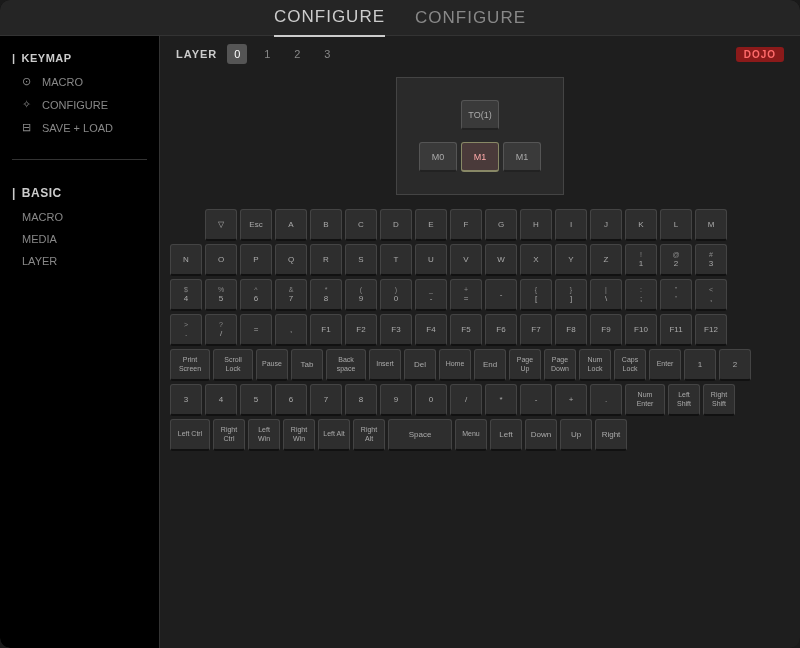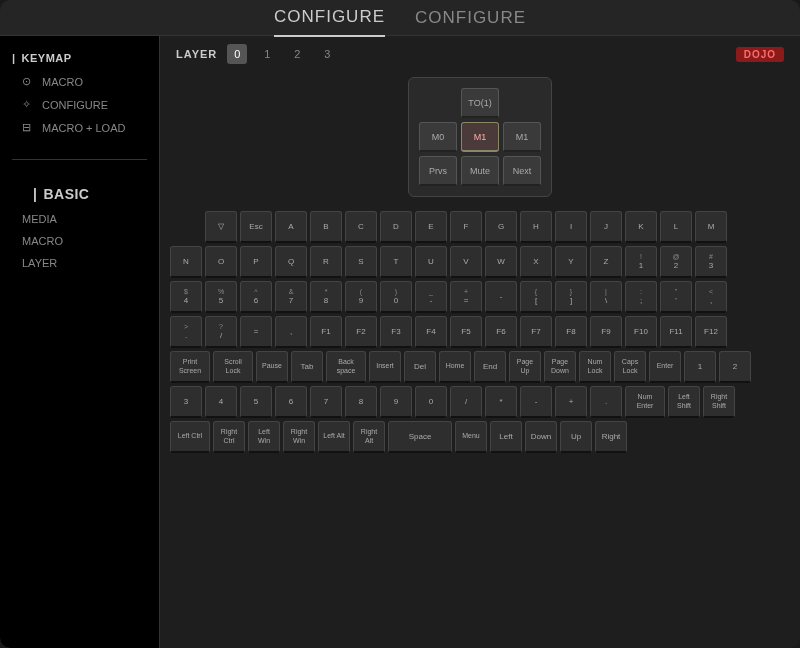--- a/index.html
+++ b/index.html
@@ -116,24 +116,23 @@
       margin: 10px 12px;
     }
     .sidebar-section2 {
       padding-top: 10px;
     }
     .sidebar-header2 {
       display: flex;
       align-items: center;
       padding: 6px 12px;
       color: #ccc;
-      font-size: 14px;
+      font-size: 12px;
       font-weight: 600;
       letter-spacing: 0.5px;
-      margin-left: 21px;
     }
     .sidebar-header2::before {
       content: '|';
       margin-right: 6px;
       color: #ccc;
     }
     .content-area {
       flex: 1;
       display: flex;
       flex-direction: column;
@@ -177,24 +176,24 @@
       letter-spacing: 1px;
     }
     .keyboard-preview {
       display: flex;
       justify-content: center;
       padding: 5px 0 10px;
     }
     .kbd-preview-box {
       background: #2a2a2a;
       border: 1px solid #444;
-      border-radius: 6px;
-      padding: 10px;
+      border-radius: 0;
+      padding: 22px;
       display: grid;
-      gap: 4px;
+      gap: 12px;
     }
     .kbd-preview-row {
       display: flex;
       gap: 4px;
       justify-content: center;
     }
     .kbd-key-sm {
       background: #3a3a3a;
       border: 1px solid #555;
       border-bottom: 2px solid #222;
@@ -273,33 +272,33 @@
         <div class="sidebar-item">
           <span class="sidebar-icon">⊙</span>
           <span>MACRO</span>
         </div>
         <div class="sidebar-item">
           <span class="sidebar-icon">✧</span>
           <span>CONFIGURE</span>
         </div>
         <div class="sidebar-item">
           <span class="sidebar-icon">⊟</span>
-          <span>MACRO + LOAD</span>
+          <span>SAVE + LOAD</span>
         </div>
       </div>
 
       <div class="sidebar-divider"></div>
 
       <div class="sidebar-section2">
         <div class="sidebar-header2">BASIC</div>
         <div class="sidebar-item">
+          <span>MACRO</span>
+        </div>
+        <div class="sidebar-item">
           <span>MEDIA</span>
-        </div>
-        <div class="sidebar-item">
-          <span>MACRO</span>
         </div>
         <div class="sidebar-item">
           <span>LAYER</span>
         </div>
       </div>
     </div>
 
     <div class="content-area">
 
       <div class="layer-bar">
@@ -313,25 +312,20 @@
 
       <div class="keyboard-preview">
         <div class="kbd-preview-box">
           <div class="kbd-preview-row">
             <div class="kbd-key-sm">TO(1)</div>
           </div>
           <div class="kbd-preview-row">
             <div class="kbd-key-sm">M0</div>
             <div class="kbd-key-sm highlighted">M1</div>
             <div class="kbd-key-sm">M1</div>
-          </div>
-          <div class="kbd-preview-row">
-            <div class="kbd-key-sm">Prvs</div>
-            <div class="kbd-key-sm">Mute</div>
-            <div class="kbd-key-sm">Next</div>
           </div>
         </div>
       </div>
 
       <div class="keyboard-section">
         <div class="keyboard-rows">
 
           <div class="key-row">
             <div class="key w1" style="visibility:hidden;"></div>
             <div class="key w1">▽</div>

